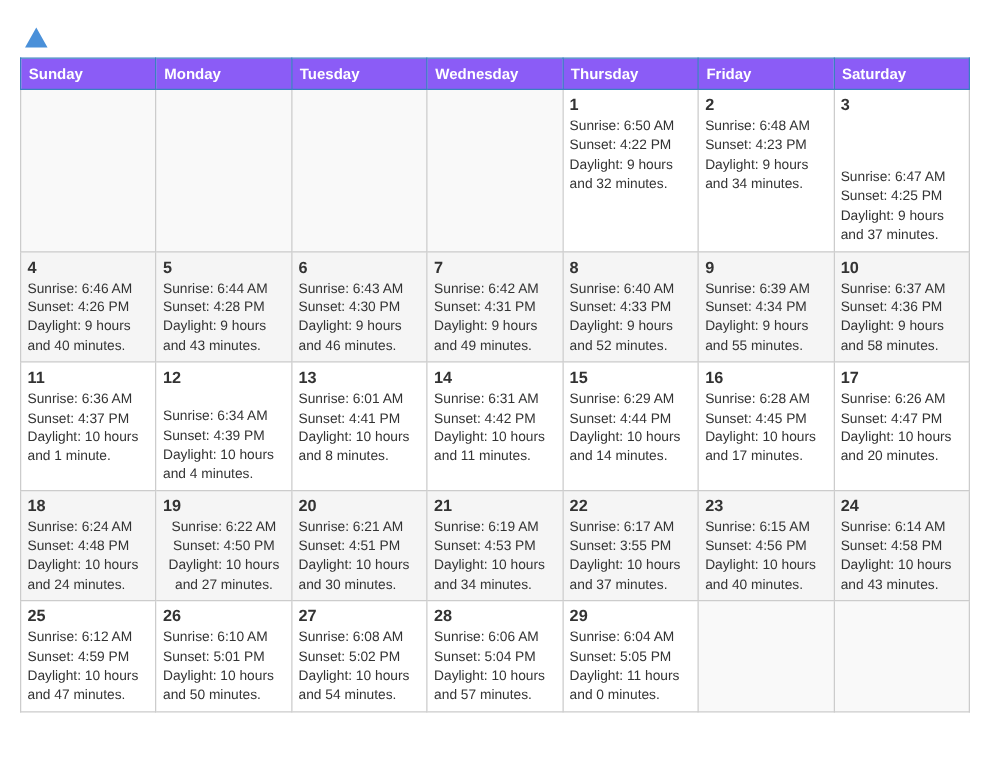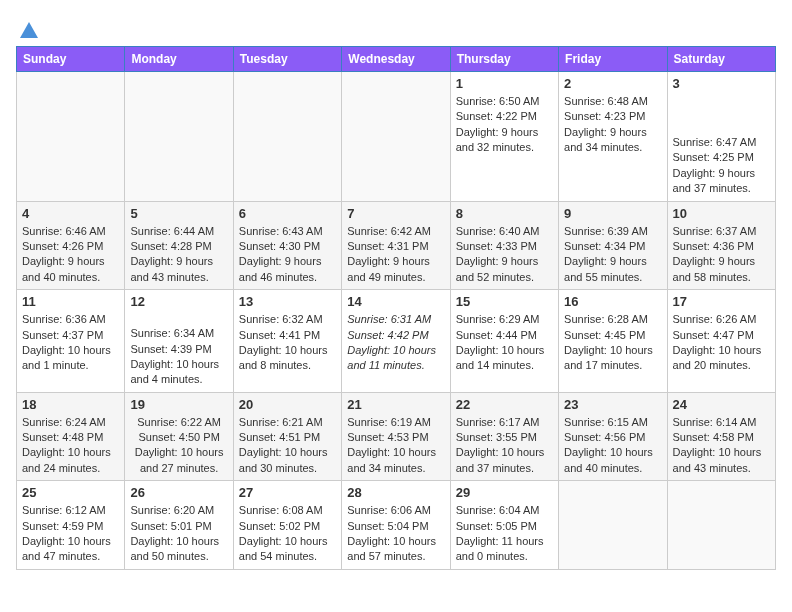--- a/index.html
+++ b/index.html
@@ -185,27 +185,27 @@
 Daylight: 10 hours and 1 minute.</div>
         </td>
         <td>
           <div class="day-number">12</div>
           <div class="day-info" style="white-space: pre-line; margin-top: 17px;">Sunrise: 6:34 AM
 Sunset: 4:39 PM
 Daylight: 10 hours and 4 minutes.</div>
         </td>
         <td>
           <div class="day-number">13</div>
-          <div class="day-info" style="white-space: pre-line;">Sunrise: 6:32 AM
+          <div class="day-info" style="white-space: pre-line;">Sunrise: 6:01 AM
 Sunset: 4:41 PM
 Daylight: 10 hours and 8 minutes.</div>
         </td>
         <td>
           <div class="day-number">14</div>
-          <div class="day-info" style="white-space: pre-line; font-style: italic;">Sunrise: 6:31 AM
+          <div class="day-info" style="white-space: pre-line;">Sunrise: 6:31 AM
 Sunset: 4:42 PM
 Daylight: 10 hours and 11 minutes.</div>
         </td>
         <td>
           <div class="day-number">15</div>
           <div class="day-info" style="white-space: pre-line;">Sunrise: 6:29 AM
 Sunset: 4:44 PM
 Daylight: 10 hours and 14 minutes.</div>
         </td>
         <td>
@@ -267,21 +267,21 @@
       </tr>
       <tr>
         <td>
           <div class="day-number">25</div>
           <div class="day-info" style="white-space: pre-line;">Sunrise: 6:12 AM
 Sunset: 4:59 PM
 Daylight: 10 hours and 47 minutes.</div>
         </td>
         <td>
           <div class="day-number">26</div>
-          <div class="day-info" style="white-space: pre-line;">Sunrise: 6:20 AM
+          <div class="day-info" style="white-space: pre-line;">Sunrise: 6:10 AM
 Sunset: 5:01 PM
 Daylight: 10 hours and 50 minutes.</div>
         </td>
         <td>
           <div class="day-number">27</div>
           <div class="day-info" style="white-space: pre-line;">Sunrise: 6:08 AM
 Sunset: 5:02 PM
 Daylight: 10 hours and 54 minutes.</div>
         </td>
         <td>

